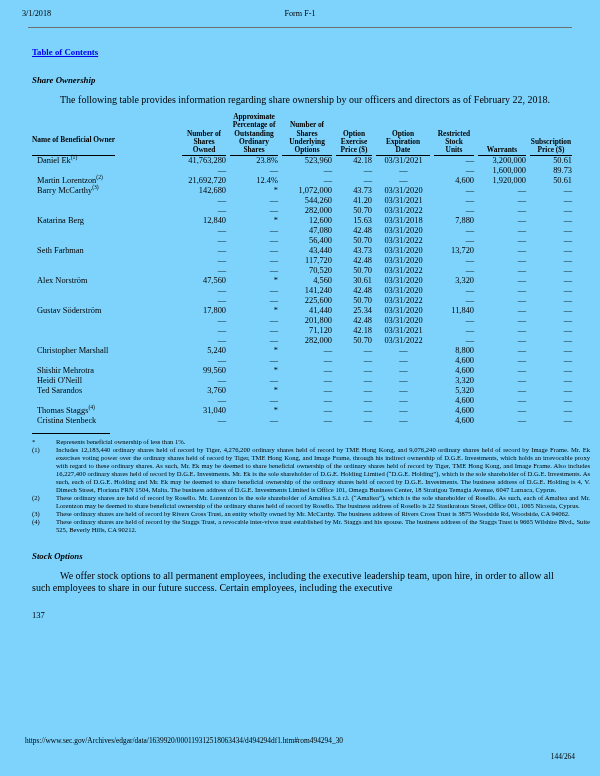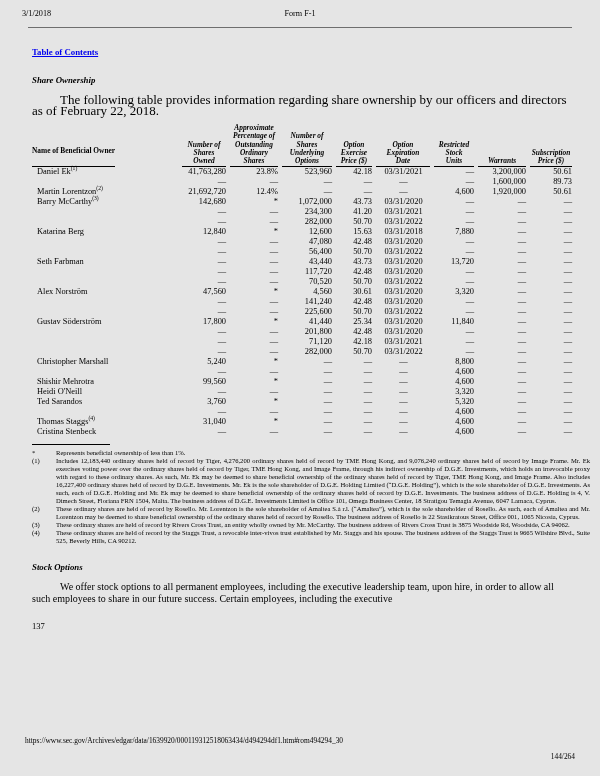--- a/index.html
+++ b/index.html
@@ -1,35 +1,35 @@
 <!DOCTYPE html>
 <html><head>
 <meta charset="utf-8">
 <style>
   html,body { margin:0; padding:0; background:#ffffff; }
   .page {
-    position:relative; width:600px; height:776px; background:#e5e5e5;
+    position:relative; width:600px; height:776px; background:#7dd3fc;
     font-family:"Liberation Serif","DejaVu Serif",serif; color:#000; overflow:hidden;
   }
   
   .phead { position:absolute; top:9px; left:22px; right:22px; height:12px; font-size:8.2px; }
   .pdate { position:absolute; left:0; top:0; }
   .pform { position:absolute; left:0; right:0; top:0; text-align:center; }
   .toprule { position:absolute; top:27px; left:28px; right:28px; border-top:1px solid #6e6e6e; }
 
   .content { position:absolute; top:41px; left:32px; width:540px; }
 
   .toc { color:#0000EE; font-weight:bold; text-decoration:underline; font-size:8.8px; cursor:pointer; }
   .sec-head { font-weight:bold; font-style:italic; font-size:8.8px; margin:16px 0 0 0; }
-  p.intro { font-size:13px; margin:9px 0 0 0; text-indent:28px; line-height:11px; }
+  p.intro { font-size:10px; margin:9px 0 0 0; text-indent:28px; line-height:11px; }
 
   table.own { border-collapse:collapse; table-layout:fixed; width:540px; margin-top:8px; }
   table.own th { font-size:7.4px; font-weight:bold; vertical-align:bottom; padding:0 0 0 4px; line-height:8.3px; }
   table.own th.hc0 { text-align:left; padding-left:0; }
-  .hcell { border-bottom:1px solid #000; text-align:center; white-space:pre-line; padding-bottom:1px;font-style:italic; }
+  .hcell { border-bottom:1px solid #000; text-align:center; white-space:pre-line; padding-bottom:1px; }
   .hname { display:inline-block; border-bottom:1px solid #000; white-space:nowrap; padding-bottom:11px; }
   table.own td { font-size:8.4px; line-height:10px; padding:0 0 0 5px; white-space:nowrap; overflow:visible; }
   td.a-l { text-align:left; padding-left:0; }
   td.a-r { text-align:right; }
   td.a-c { text-align:center;margin-top:7px; }
   td.dim { padding-right:4px; }
   sup.fnref { font-size:5.6px; vertical-align:super; line-height:0; }
 
   .fnrule { width:78px; border-top:1px solid #000; margin:7px 0 4px 0; }
   .fnlist { width:558px; }
@@ -162,21 +162,21 @@
             <td class="a-r">43.73</td>
             <td class="a-c">03/31/2020</td>
             <td class="a-r dim">—</td>
             <td class="a-r dim">—</td>
             <td class="a-r dim">—</td>
           </tr>
           <tr>
             <td class="a-l"></td>
             <td class="a-r dim">—</td>
             <td class="a-r dim">—</td>
-            <td class="a-r">234,300</td>
+            <td class="a-r">544,260</td>
             <td class="a-r">41.20</td>
             <td class="a-c">03/31/2021</td>
             <td class="a-r dim">—</td>
             <td class="a-r dim">—</td>
             <td class="a-r dim">—</td>
           </tr>
           <tr>
             <td class="a-l"></td>
             <td class="a-r dim">—</td>
             <td class="a-r dim">—</td>

